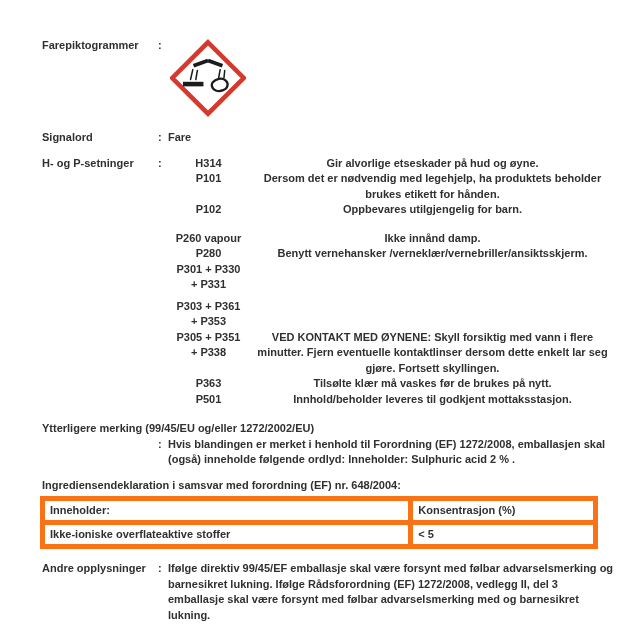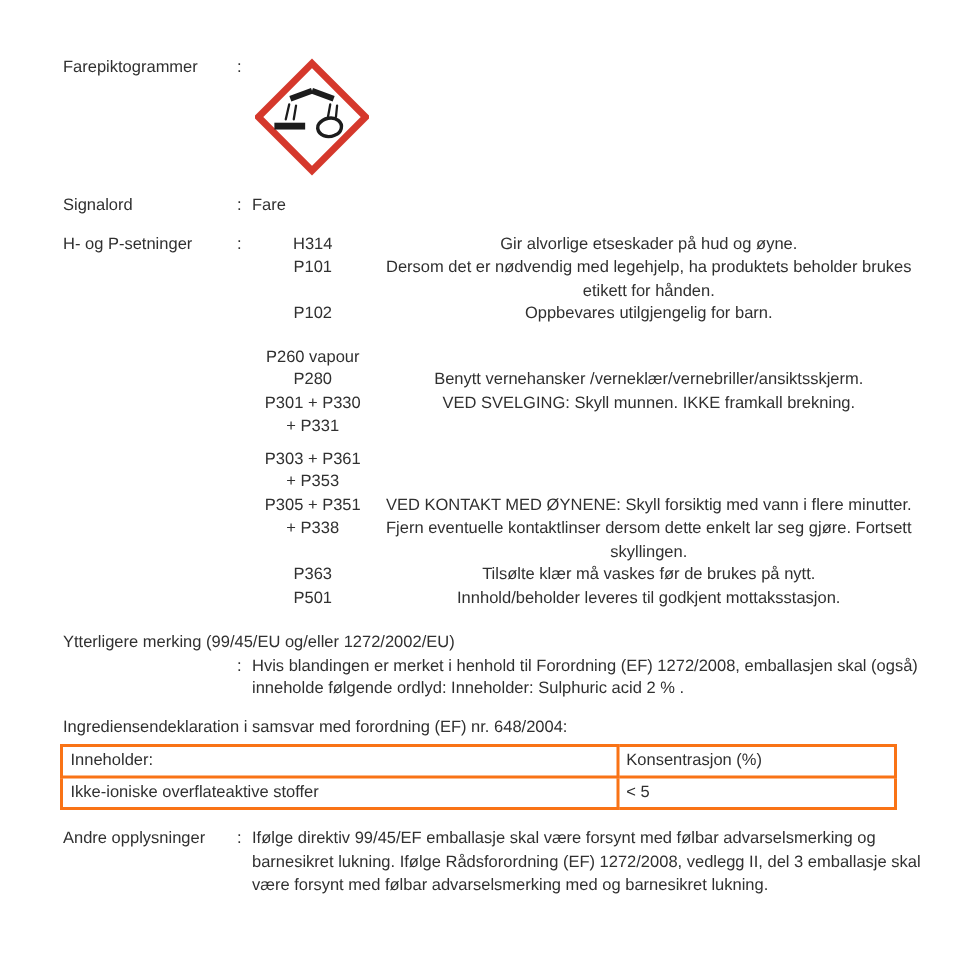--- a/index.html
+++ b/index.html
@@ -1,39 +1,39 @@
 <!DOCTYPE html>
 <html><head>
 <meta charset="utf-8">
 <style>
   html,body{margin:0;padding:0;background:#fff;}
   body{width:640px;height:640px;overflow:hidden;}
   .doc{
     box-sizing:border-box;width:640px;height:640px;
     padding:38px 24px 0 42px;
     font-family:"Liberation Sans","DejaVu Sans",sans-serif;
-    font-size:11px;line-height:15.5px;color:#303030;
+    font-size:11px;line-height:15.5px;color:#303030;font-weight:bold;
   }
   .field{display:grid;grid-template-columns:116px 10px 1fr;align-items:start;}
   .label{white-space:nowrap;}
   .colon{text-align:left;}
   .picto-row{margin-bottom:10px;}
   .picto{width:76px;height:84px;display:block;margin-left:2px;margin-top:-2px;}
   .signal-row{margin-bottom:10px;}
   .stmt{display:grid;grid-template-columns:81px 1fr;align-items:start;text-align:center;}
   .stmt .code{white-space:pre-line;}
   .gap-before{margin-top:13px;}
   .small-gap-before{margin-top:6px;}
   .section-title{margin-top:14px;}
   .ing-title{margin-top:10px;}
   .ing-table{
     border-collapse:collapse;width:558px;margin-left:-2px;margin-top:3px;
     font-size:11px;line-height:15px;color:#303030;
   }
-  .ing-table td{border:2px solid #f97316;padding:1px 5px;height:17px;vertical-align:middle;}
+  .ing-table td{border:5px solid #f97316;padding:1px 5px;height:17px;vertical-align:middle;}
   .other-row{margin-top:12px;}
   .txt{max-width:451px;}
 </style>
 </head>
 <body>
 
 <div class="doc">
 
   <div class="field picto-row">
     <div class="label">Farepiktogrammer</div>
@@ -75,29 +75,29 @@
       <div class="stmt">
         <div class="code">P101</div>
         <div class="txt">Dersom det er nødvendig med legehjelp, ha produktets beholder brukes etikett for hånden.</div>
       </div>
       <div class="stmt">
         <div class="code">P102</div>
         <div class="txt">Oppbevares utilgjengelig for barn.</div>
       </div>
       <div class="stmt gap-before">
         <div class="code">P260 vapour</div>
+        <div class="txt">Ikke innånd damp.</div>
       </div>
       <div class="stmt">
         <div class="code">P280</div>
         <div class="txt">Benytt vernehansker /verneklær/vernebriller/ansiktsskjerm.</div>
       </div>
       <div class="stmt">
         <div class="code">P301 + P330
 + P331</div>
-        <div class="txt">VED SVELGING: Skyll munnen. IKKE framkall brekning.</div>
       </div>
       <div class="stmt small-gap-before">
         <div class="code">P303 + P361
 + P353</div>
       </div>
       <div class="stmt">
         <div class="code">P305 + P351
 + P338</div>
         <div class="txt">VED KONTAKT MED ØYNENE: Skyll forsiktig med vann i flere minutter. Fjern eventuelle kontaktlinser dersom dette enkelt lar seg gjøre. Fortsett skyllingen.</div>
       </div>

